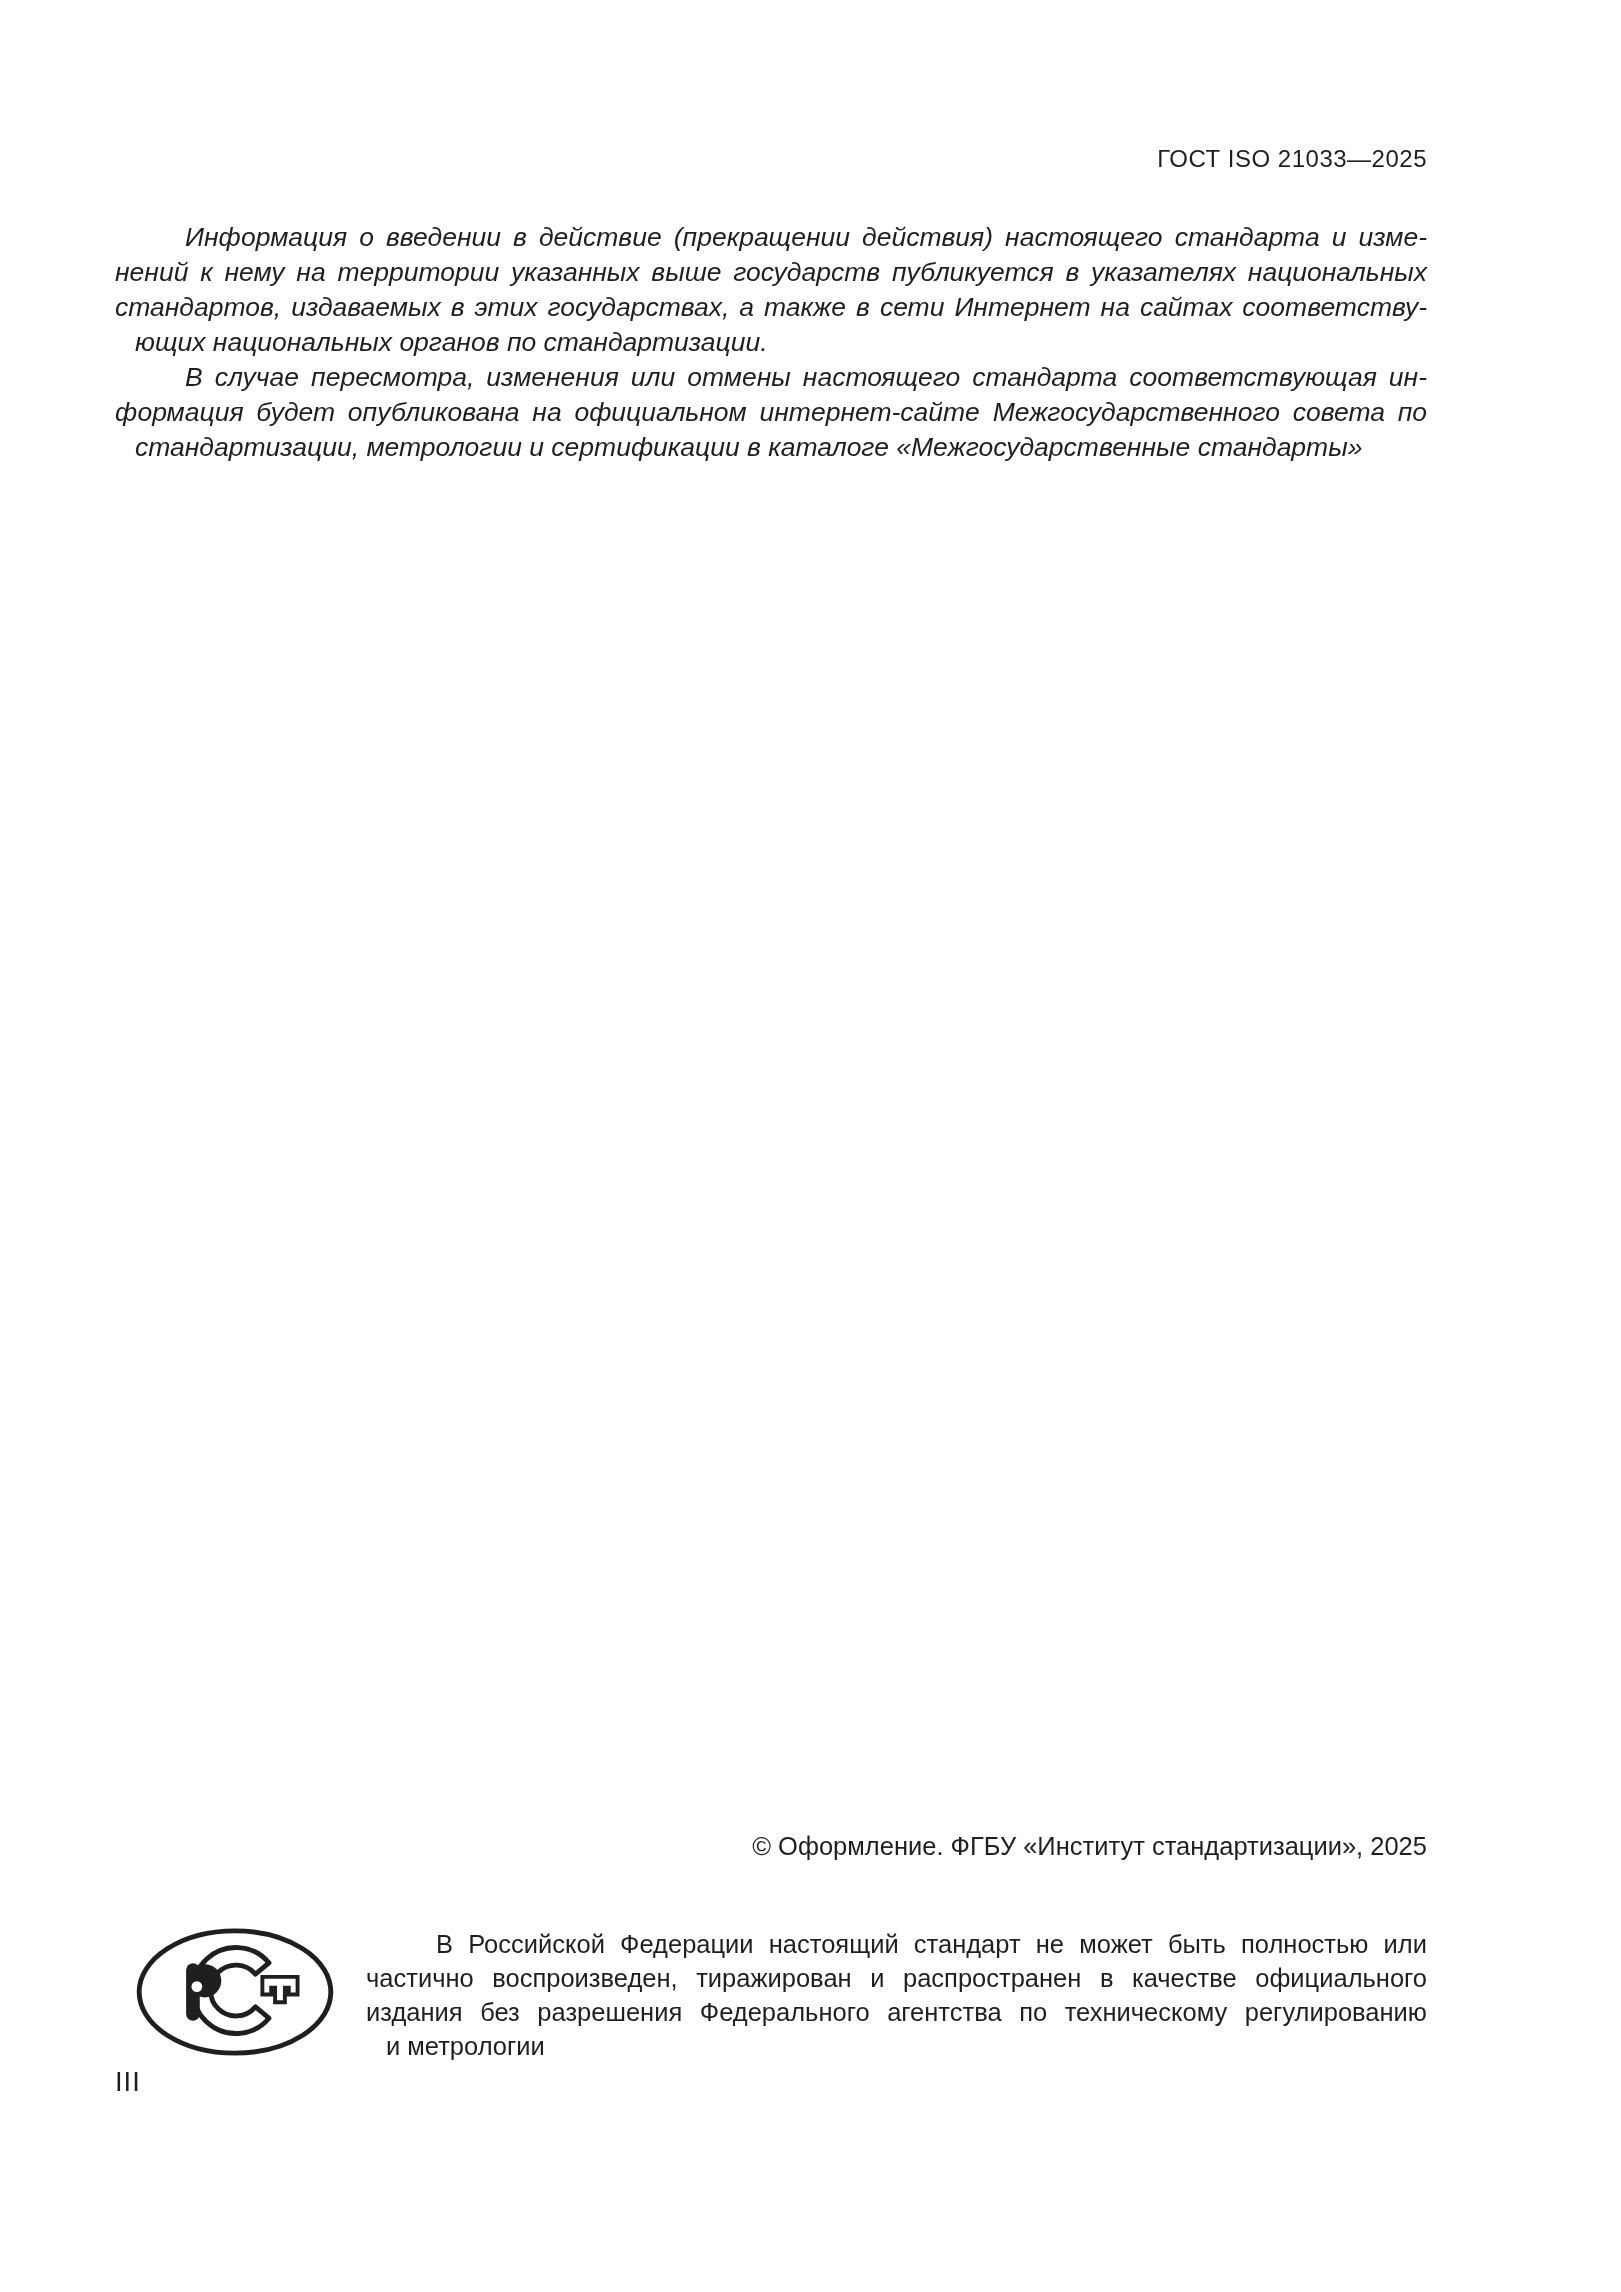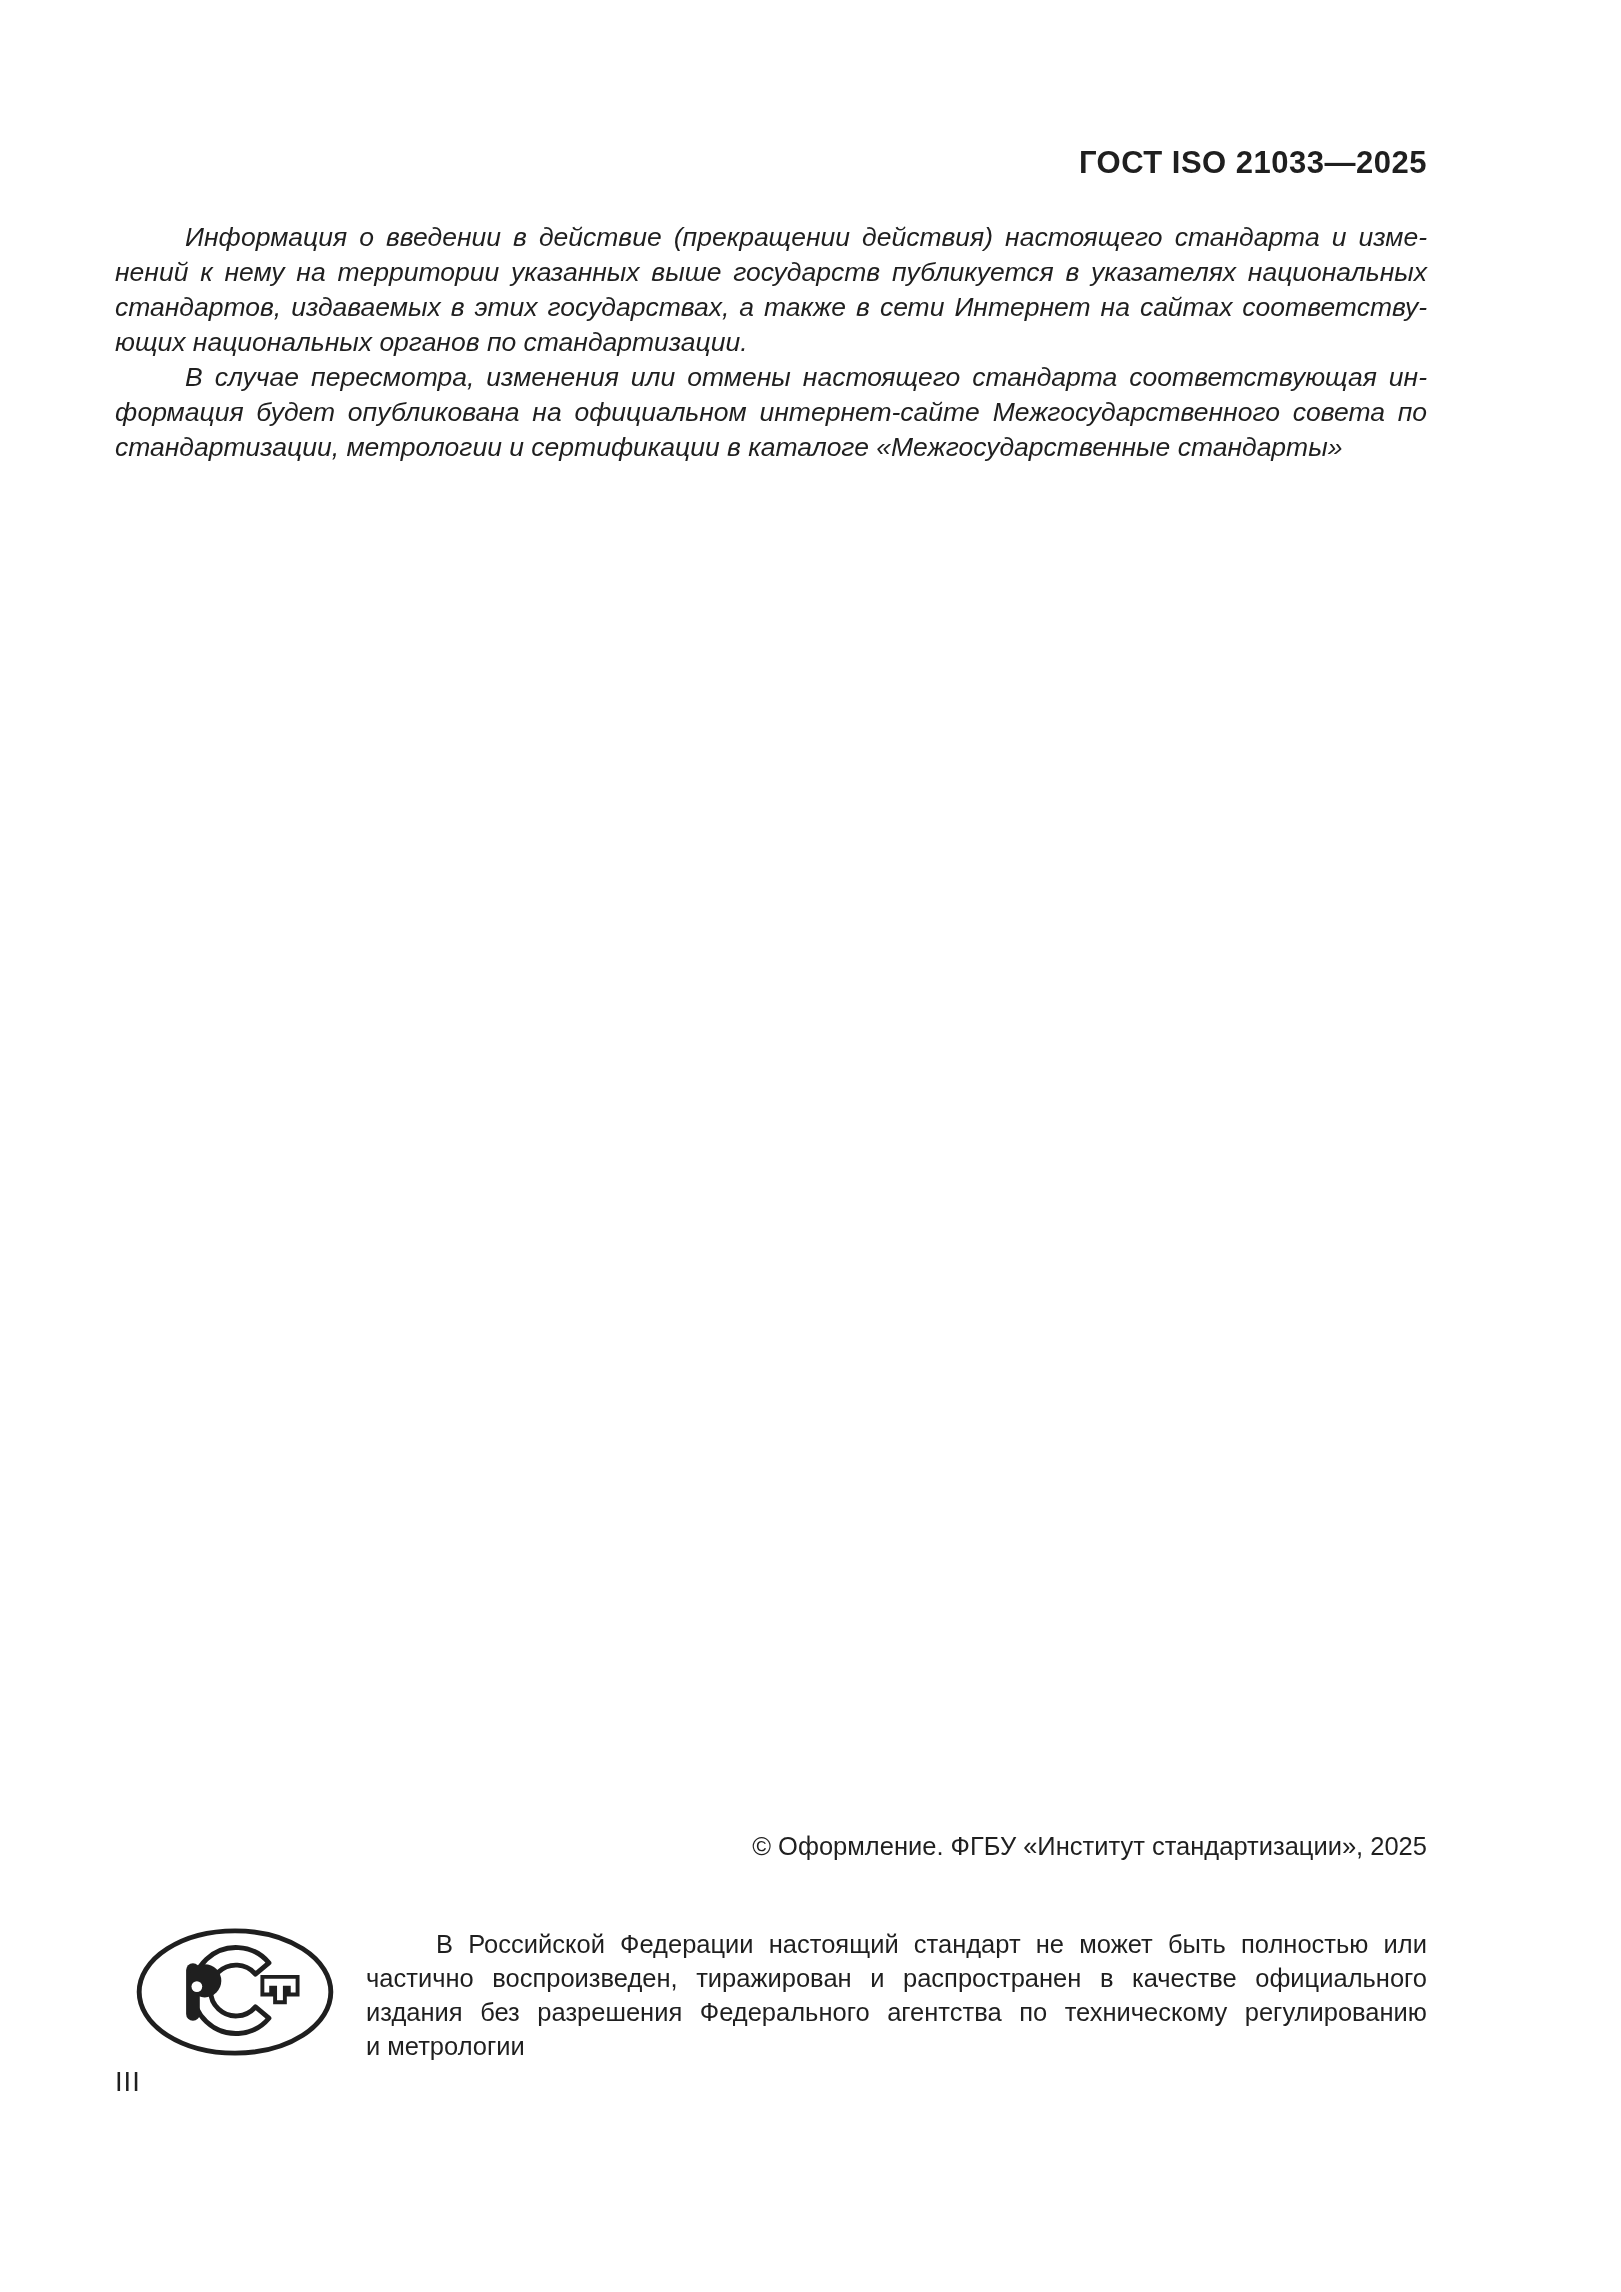--- a/index.html
+++ b/index.html
@@ -12,36 +12,36 @@
     font-family: "Liberation Sans", sans-serif;
     color: #1f1f1f;
     overflow: hidden;
   }
   .doc-header {
     position: absolute;
     top: 145px;
     left: 103px;
     right: 194px;
     text-align: right;
-    font-size: 31px;
-    font-weight: bold;
+    font-size: 24px;
+    font-weight: normal;
     letter-spacing: 0.5px;
   }
   .intro-block {
     position: absolute;
     top: 220px;
     left: 115px;
     right: 194px;
     font-style: italic;
     font-size: 26.5px;
     line-height: 35px;
   }
   .line { display: block; white-space: nowrap; }
   .jline { text-align: justify; text-align-last: justify; white-space: normal; }
-  .lline { text-align: center; text-align-last: left; white-space: normal; }
+  .lline { text-align: center; text-align-last: left; white-space: normal; margin-left: 20px; }
   .indent { text-indent: 70px; }
   .copyright-block {
     position: absolute;
     top: 1832px;
     left: 115px;
     right: 194px;
     text-align: right;
     font-size: 25.5px;
     line-height: 29px;
   }

